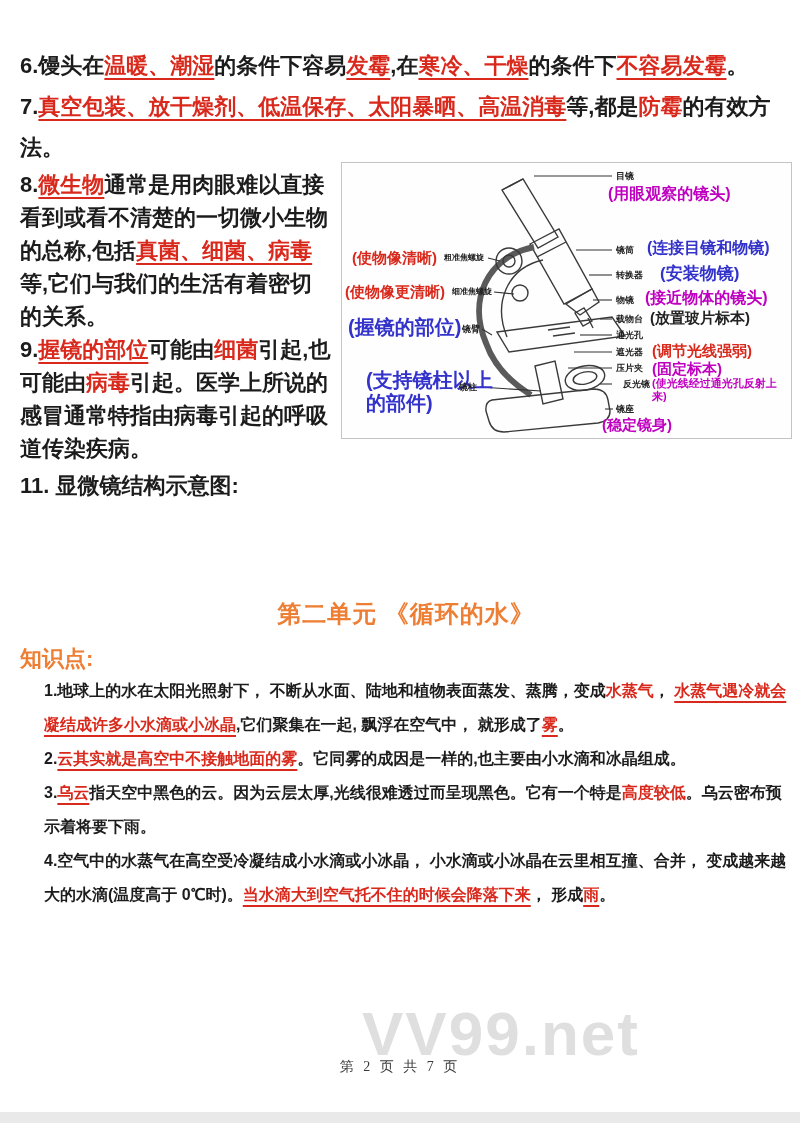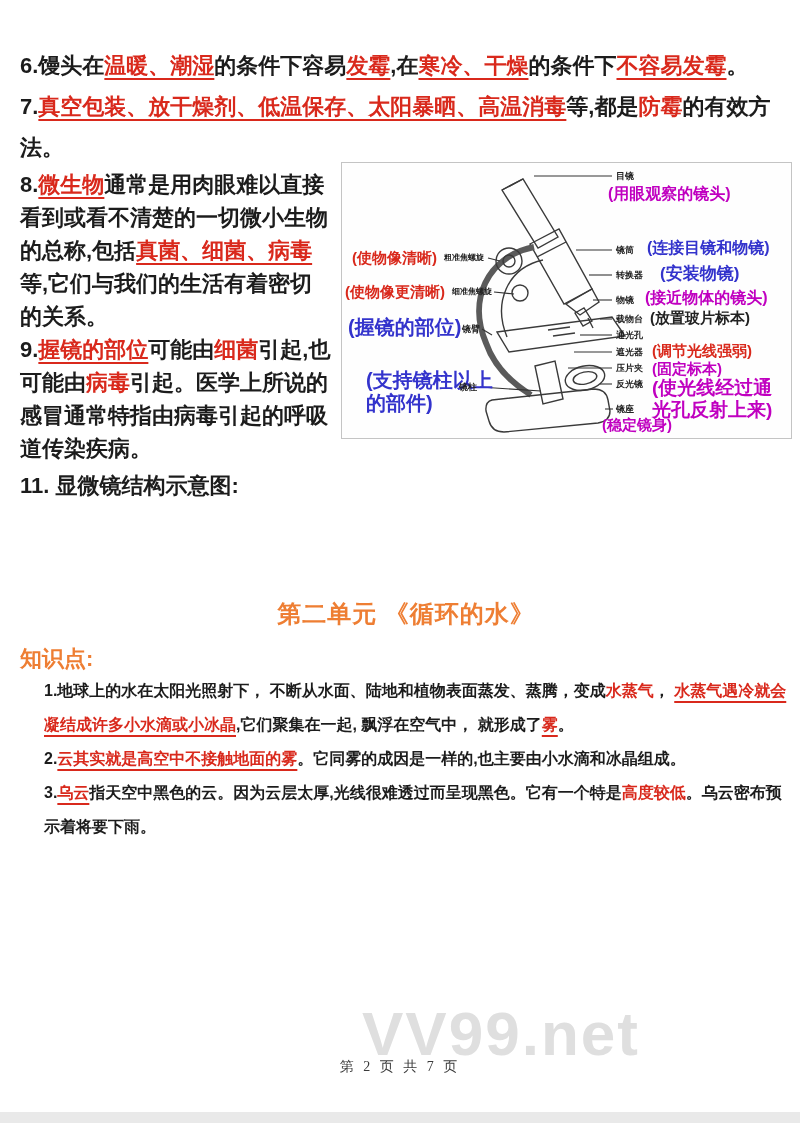--- a/index.html
+++ b/index.html
@@ -114,44 +114,45 @@
         <span class="dpart" style="left:117px;top:220px;">镜柱</span>
 
         <span class="dpart" style="left:274px;top:9px;">目镜</span>
         <span class="dpart" style="left:274px;top:83px;">镜筒</span>
         <span class="dpart" style="left:274px;top:108px;">转换器</span>
         <span class="dpart" style="left:274px;top:133px;">物镜</span>
         <span class="dpart" style="left:274px;top:152px;">载物台</span>
         <span class="dpart" style="left:274px;top:168px;">通光孔</span>
         <span class="dpart" style="left:274px;top:185px;">遮光器</span>
         <span class="dpart" style="left:274px;top:201px;">压片夹</span>
-        <span class="dpart" style="left:274px;top:217px;">反光镜</span>
+        <span class="dpart" style="left:281px;top:217px;">反光镜</span>
         <span class="dpart" style="left:274px;top:242px;">镜座</span>
 
         <span class="dlab c-mag" style="left:266px;top:22px;font-size:16px;">(用眼观察的镜头)</span>
         <span class="dlab c-blue" style="left:305px;top:76px;font-size:16px;text-align:right;">(连接目镜和物镜)</span>
         <span class="dlab c-blue" style="left:318px;top:101px;font-size:17px;">(安装物镜)</span>
         <span class="dlab c-mag" style="left:303px;top:126px;font-size:16px;">(接近物体的镜头)</span>
         <span class="dlab c-blk" style="left:308px;top:146px;font-size:15px;">(放置玻片标本)</span>
         <span class="dlab c-red" style="left:310px;top:179px;font-size:15px;">(调节光线强弱)</span>
         <span class="dlab c-mag" style="left:310px;top:197px;font-size:15px;">(固定标本)</span>
-        <span class="dlab c-mag wrap-mult" style="left:310px;top:214px;font-size:19px;width:132px;">(使光线经过通光孔反射上来)</span>
+        <span class="dlab c-mag wrap-mult" style="left:310px;top:214px;font-size:11px;width:132px;">(使光线经过通光孔反射上来)</span>
         <span class="dlab c-mag" style="left:260px;top:253px;font-size:15px;">(稳定镜身)</span>
       </div>
 
       <p class="line u1 narrow"><span class="seg-k">8.</span><span class="seg-ru">微生物</span><span class="seg-k">通常是用肉眼难以直接看到或看不清楚的一切微小生物的总称,包括</span><span class="seg-ru">真菌、细菌、病毒</span><span class="seg-k">等,它们与我们的生活有着密切的关系。</span></p>
       <p class="line u1 narrow"><span class="seg-k">9.</span><span class="seg-ru">握镜的部位</span><span class="seg-k">可能由</span><span class="seg-r">细菌</span><span class="seg-k">引起,也可能由</span><span class="seg-r">病毒</span><span class="seg-k">引起。医学上所说的感冒通常特指由病毒引起的呼吸道传染疾病。</span></p>
       <div style="clear:both;"></div>
     </div>
 
     <p class="line u1"><span class="seg-k">11. 显微镜结构示意图:</span></p>
 
     <h2 class="unit-title">第二单元 《循环的水》</h2>
     <div class="kp">知识点:</div>
 
     <p class="line u2"><span class="seg-k">1.地球上的水在太阳光照射下， 不断从水面、陆地和植物表面蒸发、蒸腾，变成</span><span class="seg-r">水蒸气</span><span class="seg-k">， </span><span class="seg-ru">水蒸气遇冷就会凝结成许多小水滴或小冰晶</span><span class="seg-k">,它们聚集在一起, 飘浮在空气中， 就形成了</span><span class="seg-ru">雾</span><span class="seg-k">。</span></p>
     <p class="line u2"><span class="seg-k">2.</span><span class="seg-ru">云其实就是高空中不接触地面的雾</span><span class="seg-k">。它同雾的成因是一样的,也主要由小水滴和冰晶组成。</span></p>
     <p class="line u2"><span class="seg-k">3.</span><span class="seg-ru">乌云</span><span class="seg-k">指天空中黑色的云。因为云层太厚,光线很难透过而呈现黑色。它有一个特是</span><span class="seg-r">高度较低</span><span class="seg-k">。乌云密布预示着将要下雨。</span></p>
+    <p class="line u2"><span class="seg-k">4.空气中的水蒸气在高空受冷凝结成小水滴或小冰晶， 小水滴或小冰晶在云里相互撞、合并， 变成越来越大的水滴(温度高于 0℃时)。</span><span class="seg-ru">当水滴大到空气托不住的时候会降落下来</span><span class="seg-k">， 形成</span><span class="seg-ru">雨</span><span class="seg-k">。</span></p>
   </div>
 
   <div class="footer">第 2 页 共 7 页</div>
   <div class="page-band"></div>
 </div>
 
 </body></html>

